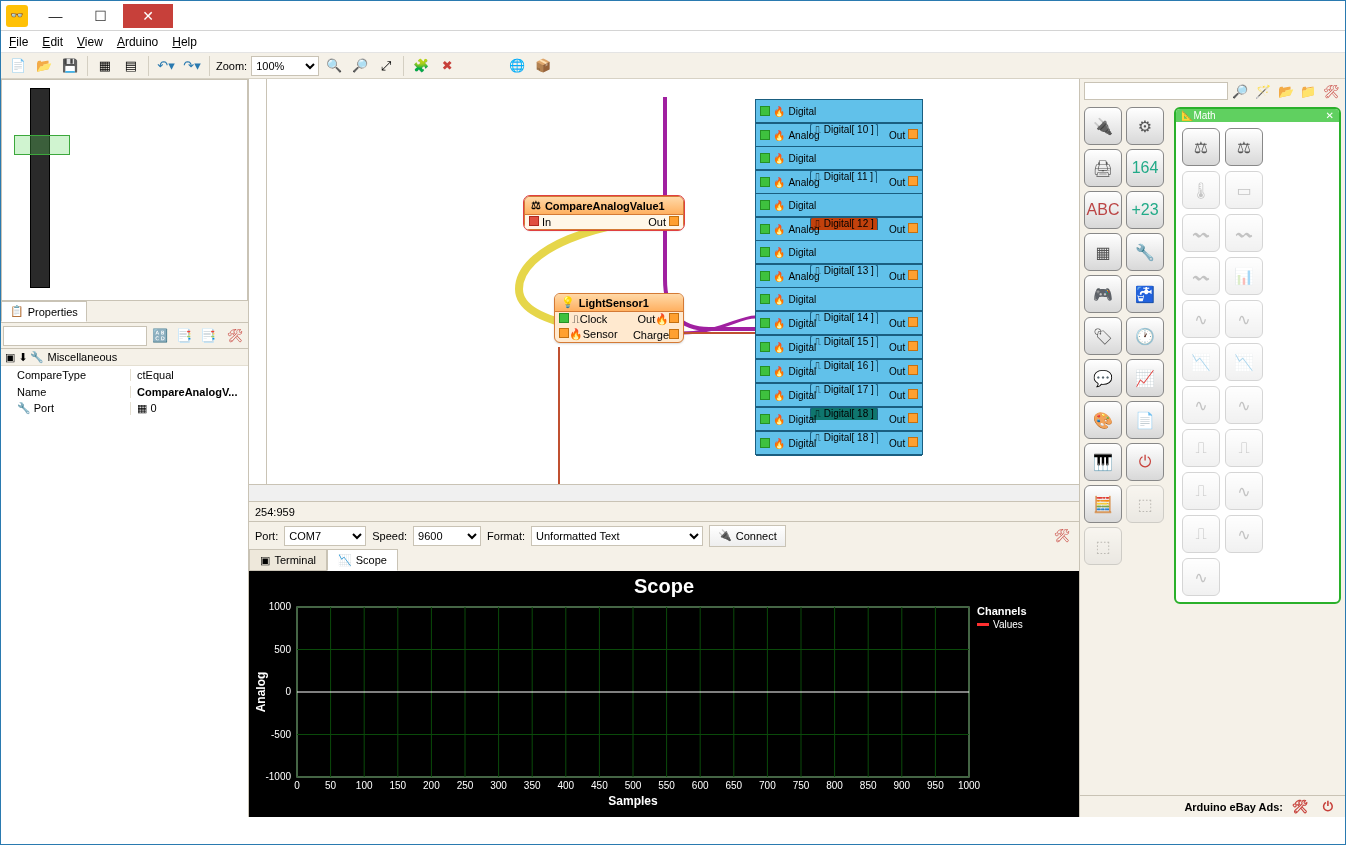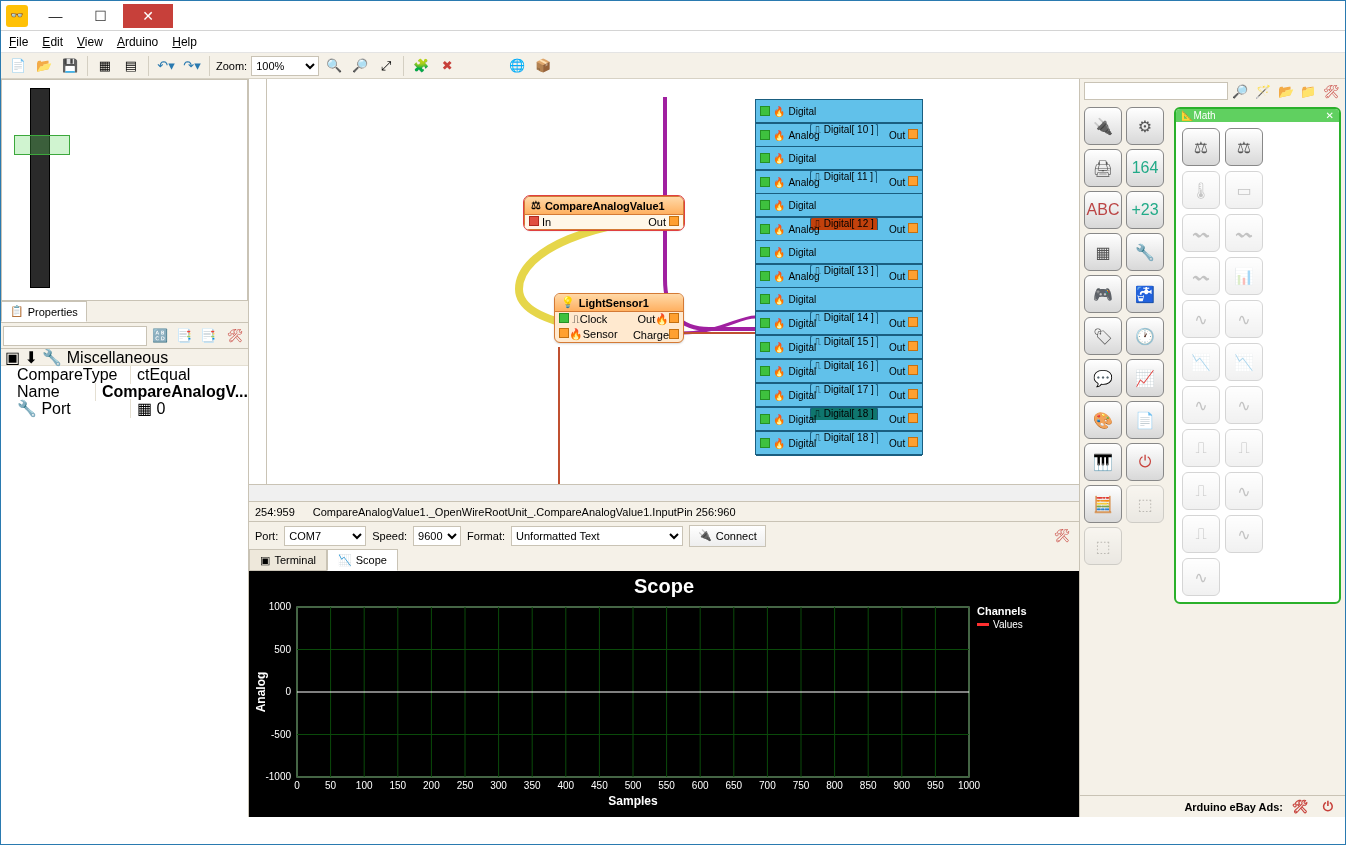--- a/index.html
+++ b/index.html
@@ -18,21 +18,21 @@
 select.sel{font-size:11px;height:20px;background:#fff;border:1px solid #c9c3b5;}
 .mainrow { display:flex; height: 738px;}
 .leftcol{width:248px;display:flex;flex-direction:column;border-right:1px solid #c9c3b5;}
 .minimap{height:222px;background:#fff;border:1px solid #c9c3b5;margin:0;position:relative;overflow:hidden;}
 .minimap .mbar{position:absolute;left:28px;top:8px;width:20px;height:200px;background:#2a2a2a;border:1px solid #000;}
 .minimap .mhl{position:absolute;left:12px;top:55px;width:56px;height:20px;border:1px solid #3ca83c;background:rgba(100,220,100,.3);}
 .tabbar{height:22px;display:flex;background:#f5f1e8;border-bottom:1px solid #c9c3b5;}
 .tab{padding:3px 8px;font-size:11px;border:1px solid #c9c3b5;background:#fff;border-bottom:1px solid #fff;display:flex;align-items:center;gap:4px;}
 .propbar{height:26px;background:#f5f1e8;border-bottom:1px solid #c9c3b5;display:flex;align-items:center;padding:2px;gap:2px;}
 .propbar input{flex:0 0 96px;height:20px;font-size:11px;border:1px solid #c9c3b5;}
-.propgrid{flex:1;background:#fff;overflow:auto;font-size:16px;}
+.propgrid{flex:1;background:#fff;overflow:auto;font-size:11px;}
 .pgrow{display:flex;height:17px;align-items:center;}
 .pgcat{background:#f5f1e8;border-bottom:1px solid #e4dfd2;}
 .pgcat .c{margin-left:4px;}
 .pgrow .k{width:130px;padding-left:16px;border-right:1px solid #e4dfd2;}
 .pgrow .v{flex:1;padding-left:6px;}
 .canvaswrap{flex:1;display:flex;flex-direction:column;background:#fff;position:relative;}
 .canvas{flex:1;position:relative;background:#fff;overflow:hidden;background-image:radial-gradient(circle,#d6d6d6 .6px,transparent .6px);background-size:8px 8px;}
 .rulerh{position:absolute;left:18px;top:0;right:0;height:18px;background:#fff;border-bottom:1px solid #c9c3b5;font-size:9px;color:#555;}
 .rulerv{position:absolute;left:0;top:0;width:18px;bottom:0;background:#fff;border-right:1px solid #c9c3b5;}
 .node{position:absolute;border:1px solid #d47a35;border-radius:6px;background:#ffe9cf;font-size:11px;box-shadow:0 1px 2px rgba(0,0,0,.15);}
@@ -235,28 +235,27 @@
           <div style="position:relative;border-bottom:1px solid #1a5e80">
             <div style="position:absolute;top:-1px;left:54px;font-size:10px;background:#61c1ea;border:1px solid #1a5e80;border-bottom:none;padding:0 3px;border-radius:3px 3px 0 0">⎍ Digital[ 18 ]</div>
             <div class="bcell"><span class="port-l port-green"></span>🔥 <span>Digital</span><span class="r">Out <span class="port-r port-orange"></span></span></div>
           </div>
         </div>
     </div>
 
     <div class="hscroll"></div>
     <div class="statusbar">
       <span>254:959</span>
-      <span>CompareAnalogValue1._OpenWireRootUnit_.CompareAnalogValue1.InputPin 256:960</span>
     </div>
 
     <div class="sercfg">
       <span>Port:</span>
       <select class="sel" style="width:82px"><option>COM7</option></select>
       <span>Speed:</span>
-      <select class="sel" style="width:48px"><option>9600</option></select>
+      <select class="sel" style="width:68px"><option>9600</option></select>
       <span>Format:</span>
       <select class="sel" style="width:172px"><option>Unformatted Text</option></select>
       <div class="btn">
           <span>🔌</span>
           <span>Connect</span>
         </div>
       <span style="flex:1"></span>
       <span class="tbtn" style="color:#c7403a">🛠</span>
     </div>
 

